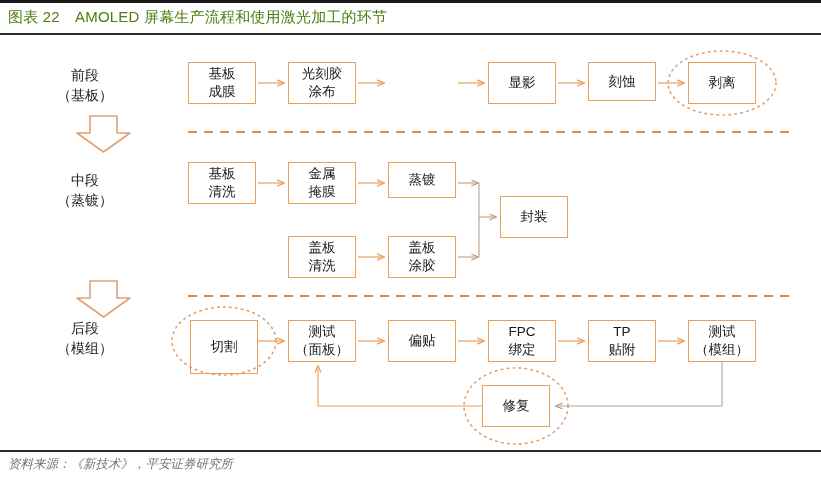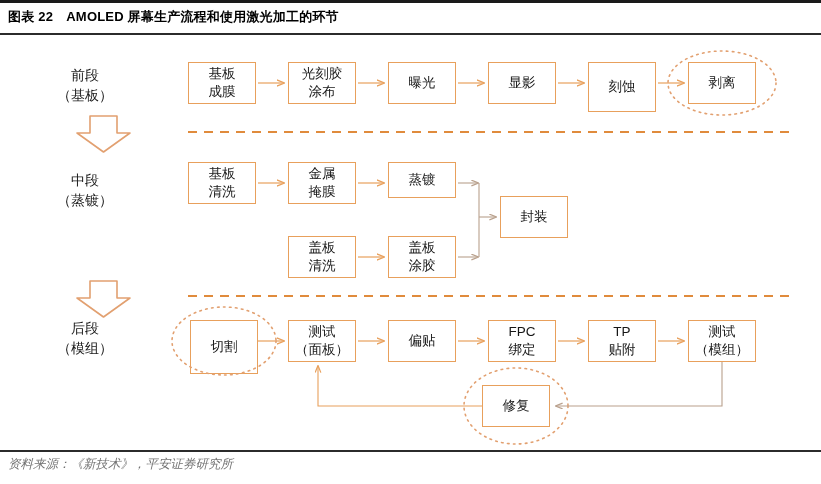--- a/index.html
+++ b/index.html
@@ -9,21 +9,21 @@
     font-family:"Liberation Sans","DejaVu Sans",sans-serif;
     overflow:hidden;
     position:relative;
   }
   #root{position:relative;width:821px;height:484px;box-sizing:border-box;}
 
   
   .top-rule{position:absolute;left:0;top:0;width:821px;height:3px;background:#1a1a1a;}
   .title{
     position:absolute;left:8px;top:8px;
-    font-size:13px;font-weight:bold;color:#000000;
+    font-size:15px;font-weight:normal;color:#4d7c0f;
     letter-spacing:0.2px;white-space:nowrap;
   }
   .title-rule{position:absolute;left:0;top:33px;width:821px;height:2px;background:#2b2b2b;}
 
   
   .footer-rule{position:absolute;left:0;top:450px;width:821px;height:1.5px;background:#2b2b2b;}
   .footer-text{
     position:absolute;left:8px;top:456px;
     font-size:12.5px;color:#737373;font-style:italic;
     font-family:"Liberation Serif","DejaVu Serif",serif;
@@ -74,27 +74,24 @@
   </div>
 
   <div class="pbox" style="left:188px;top:62px;width:68px;height:42px;">
     <span class="lbl">基板
 成膜</span>
     </div>
   <div class="pbox" style="left:288px;top:62px;width:68px;height:42px;">
     <span class="lbl">光刻胶
 涂布</span>
     </div>
-  <div class="pbox" style="left:388px;top:62px;width:68px;height:42px;">
-    <span class="lbl">曝光</span>
-    </div>
   <div class="pbox" style="left:488px;top:62px;width:68px;height:42px;">
     <span class="lbl">显影</span>
     </div>
-  <div class="pbox" style="left:588px;top:62px;width:68px;height:50px;">
+  <div class="pbox" style="left:588px;top:62px;width:68px;height:39px;">
     <span class="lbl">刻蚀</span>
     </div>
   <div class="pbox" style="left:688px;top:62px;width:68px;height:42px;">
     <span class="lbl">剥离</span>
     </div>
 
   <div class="pbox" style="left:188px;top:162px;width:68px;height:42px;">
     <span class="lbl">基板
 清洗</span>
     </div>

